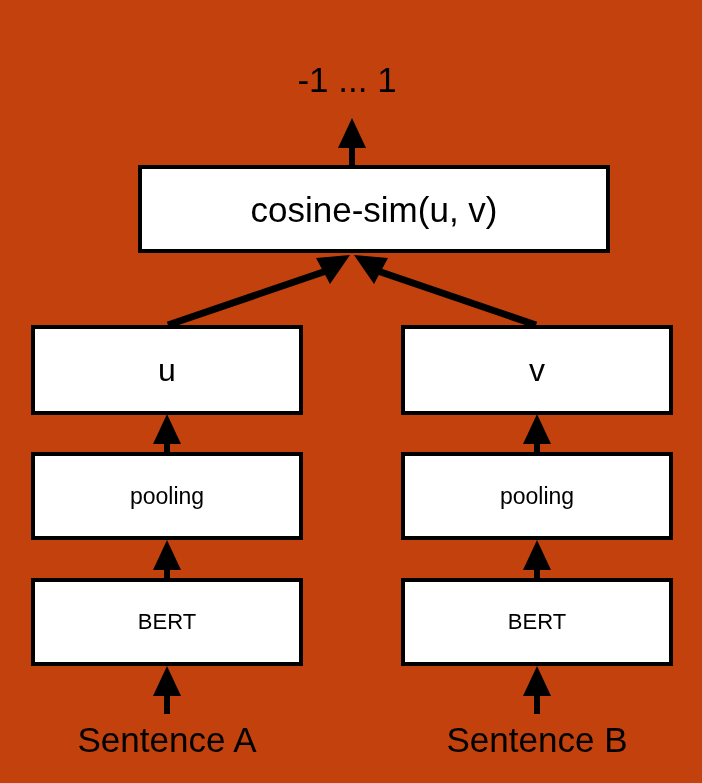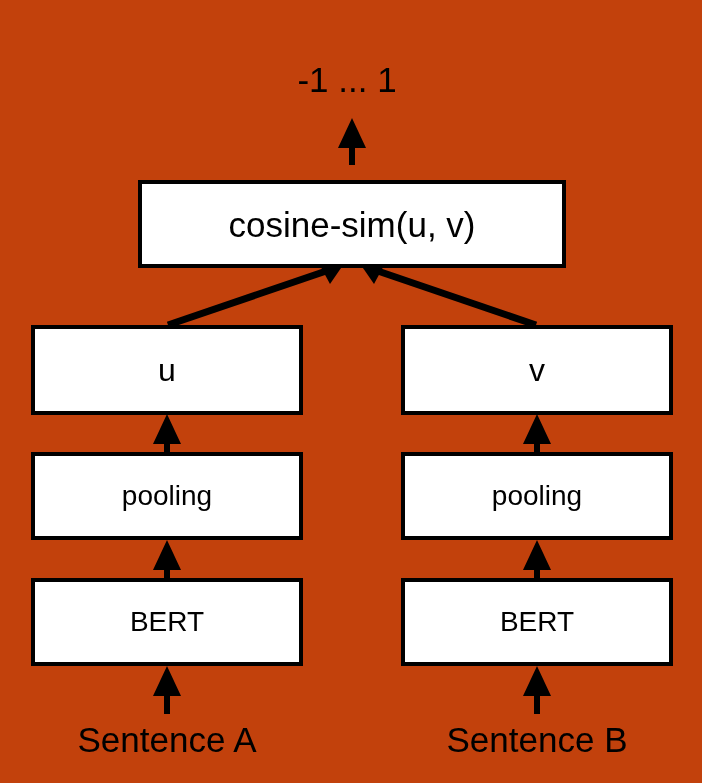--- a/index.html
+++ b/index.html
@@ -28,41 +28,41 @@
     position: absolute;
     box-sizing: border-box;
     background: #ffffff;
     border: 4px solid #000000;
     display: flex;
     align-items: center;
     justify-content: center;
   }
   .node-label {
     font-family: "Liberation Sans", sans-serif;
-    font-size: 28px;
+    font-size: 23px;
     line-height: 1;
     color: #000000;
     white-space: nowrap;
     letter-spacing: 0px;
   }
   .node-label.small-caps-label {
-    font-size: 28px;
+    font-size: 22px;
   }
   .free-label {
     position: absolute;
     font-family: "Liberation Sans", sans-serif;
     color: #000000;
     white-space: nowrap;
     text-align: center;
   }
   
   #box-cosine {
     left: 138px;
-    top: 180px;
-    width: 428px;
+    top: 165px;
+    width: 472px;
     height: 88px;
   }
   #box-cosine .node-label { font-size: 35px; }
   #box-u {
     left: 31px;
     top: 325px;
     width: 272px;
     height: 90px;
   }
   #box-v {

